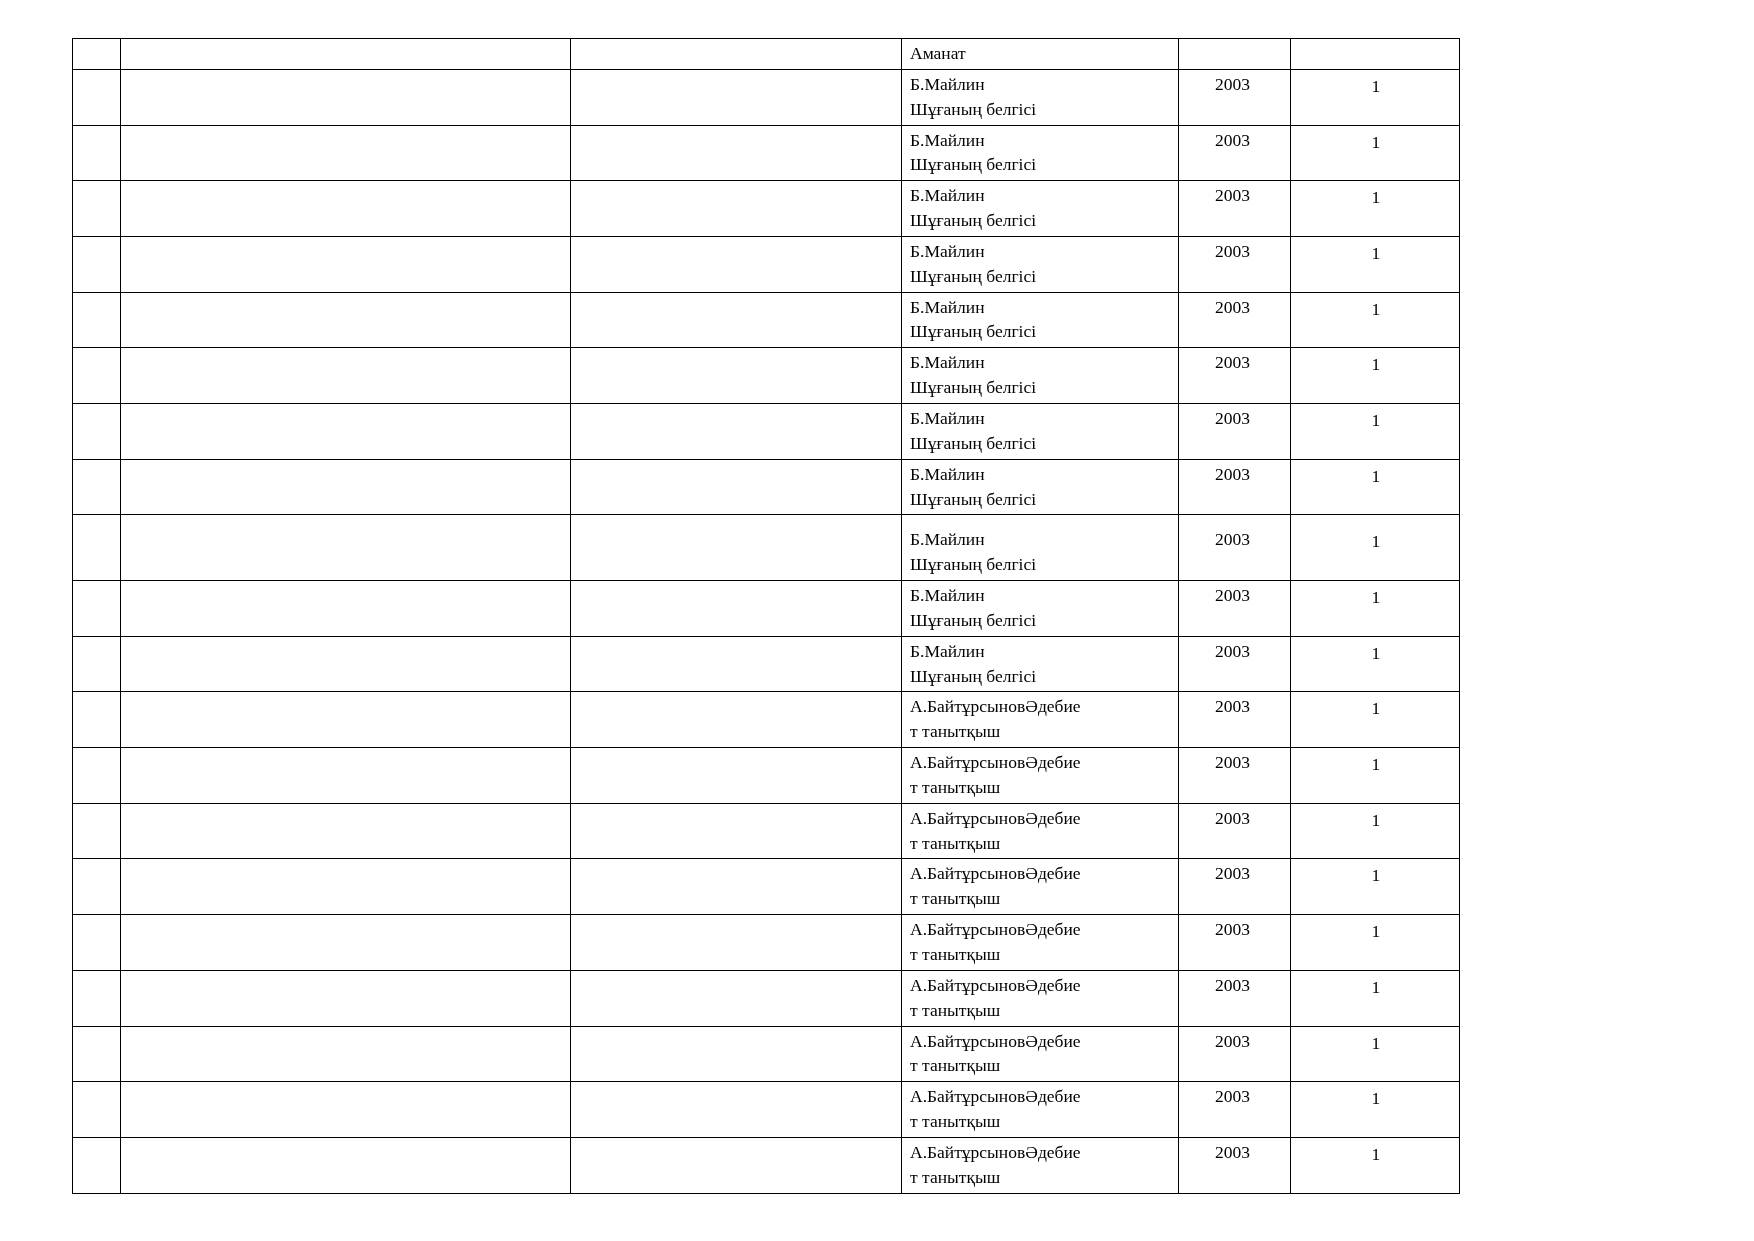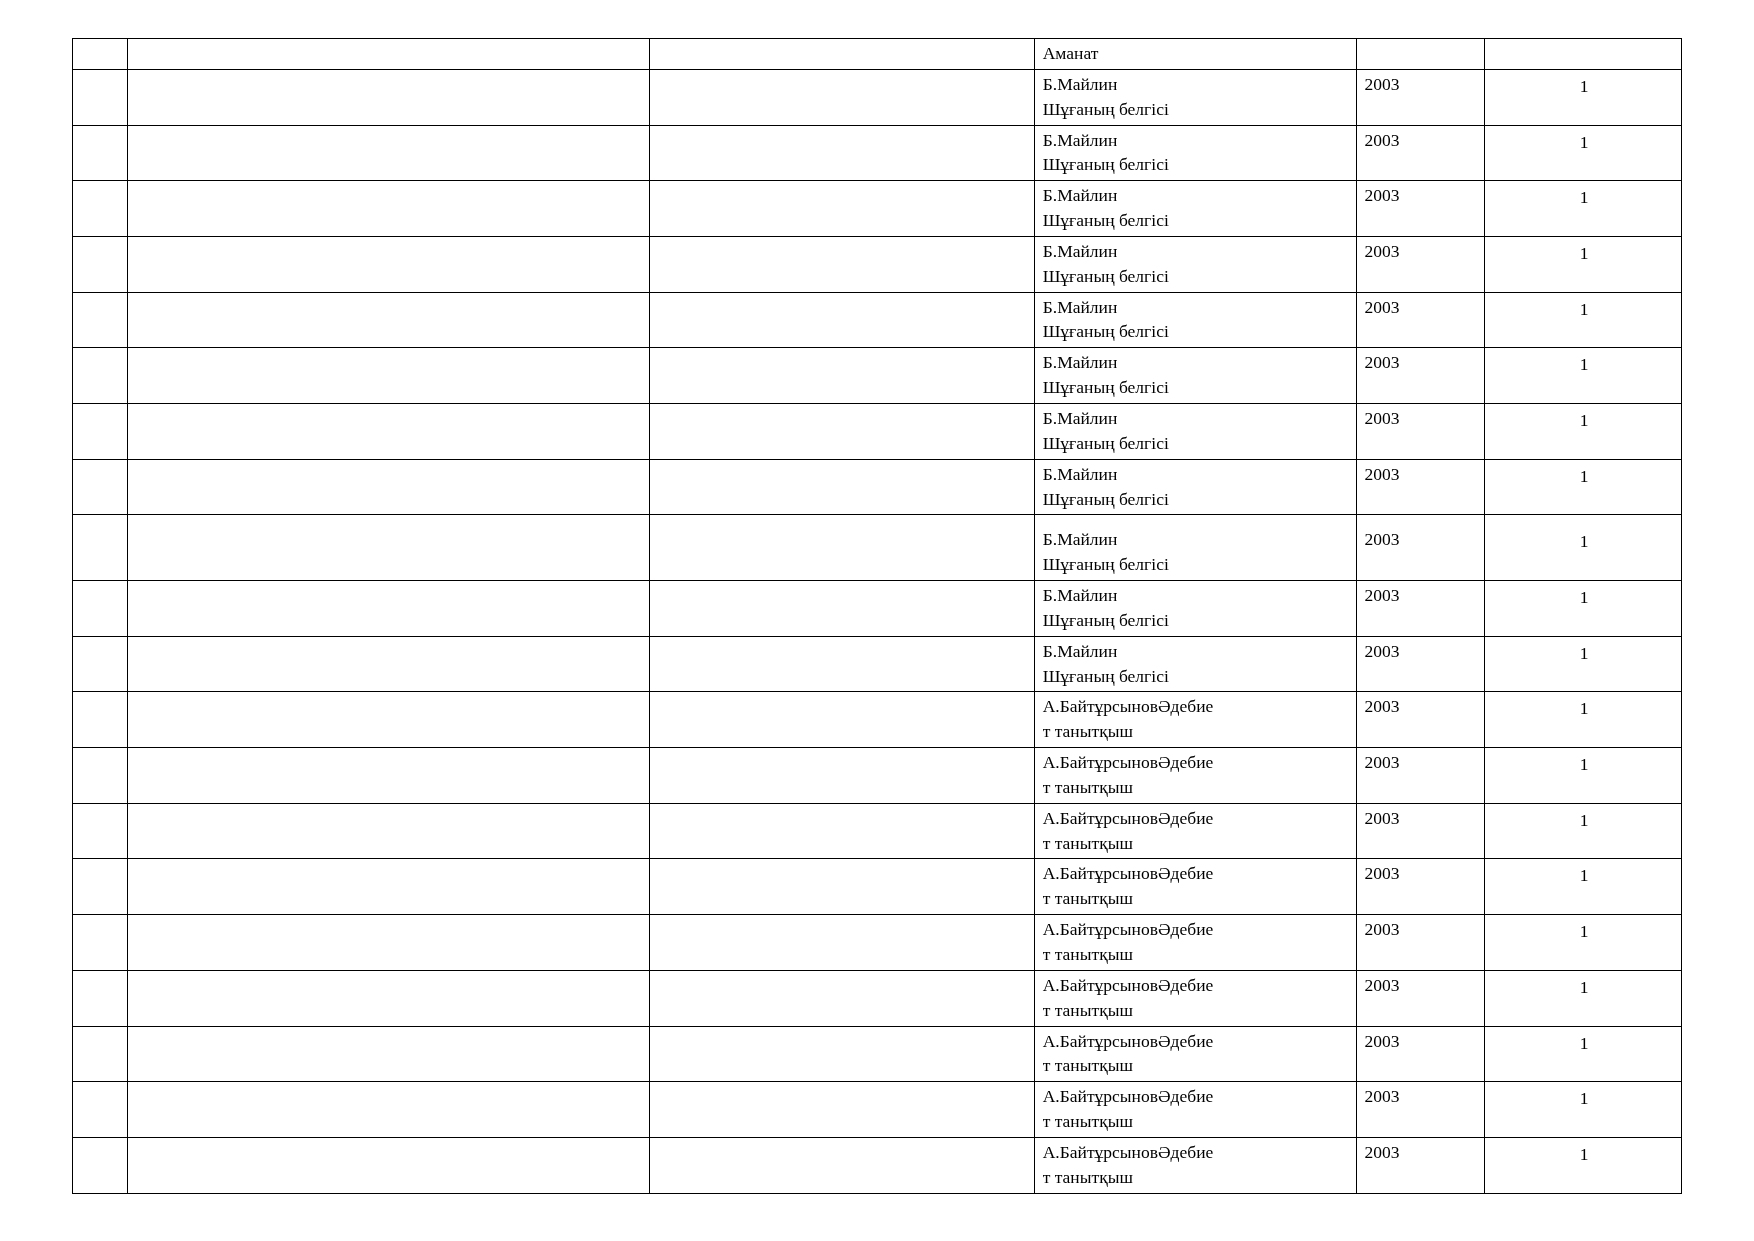--- a/index.html
+++ b/index.html
@@ -17,21 +17,21 @@
   .page {
     position: relative;
     width: 1754px;
     height: 1241px;
     box-sizing: border-box;
     padding: 38px 72px 0 72px;
   }
   table.doc-table {
     border-collapse: collapse;
     table-layout: fixed;
-    width: 1610px;
+    width: 1388px;
     margin: 0;
   }
   table.doc-table td {
     border: 1px solid #000000;
     vertical-align: top;
     padding: 0;
     font-size: 17.5px;
     line-height: 1.42;
   }
   
@@ -50,21 +50,21 @@
     display: block;
     white-space: nowrap;
   }
   .year-cell {
     text-align: center;
     vertical-align: bottom;
   }
   .year-cell .year-inner {
     display: block;
     padding: 0 6px 3px 0;
-    text-align: left;
+    text-align: center;
   }
   .qty-cell {
     text-align: center;
   }
   .qty-cell .qty-inner {
     display: block;
     padding: 2px 0 0 0;
     text-align: center;
   }
   .empty-cell {

